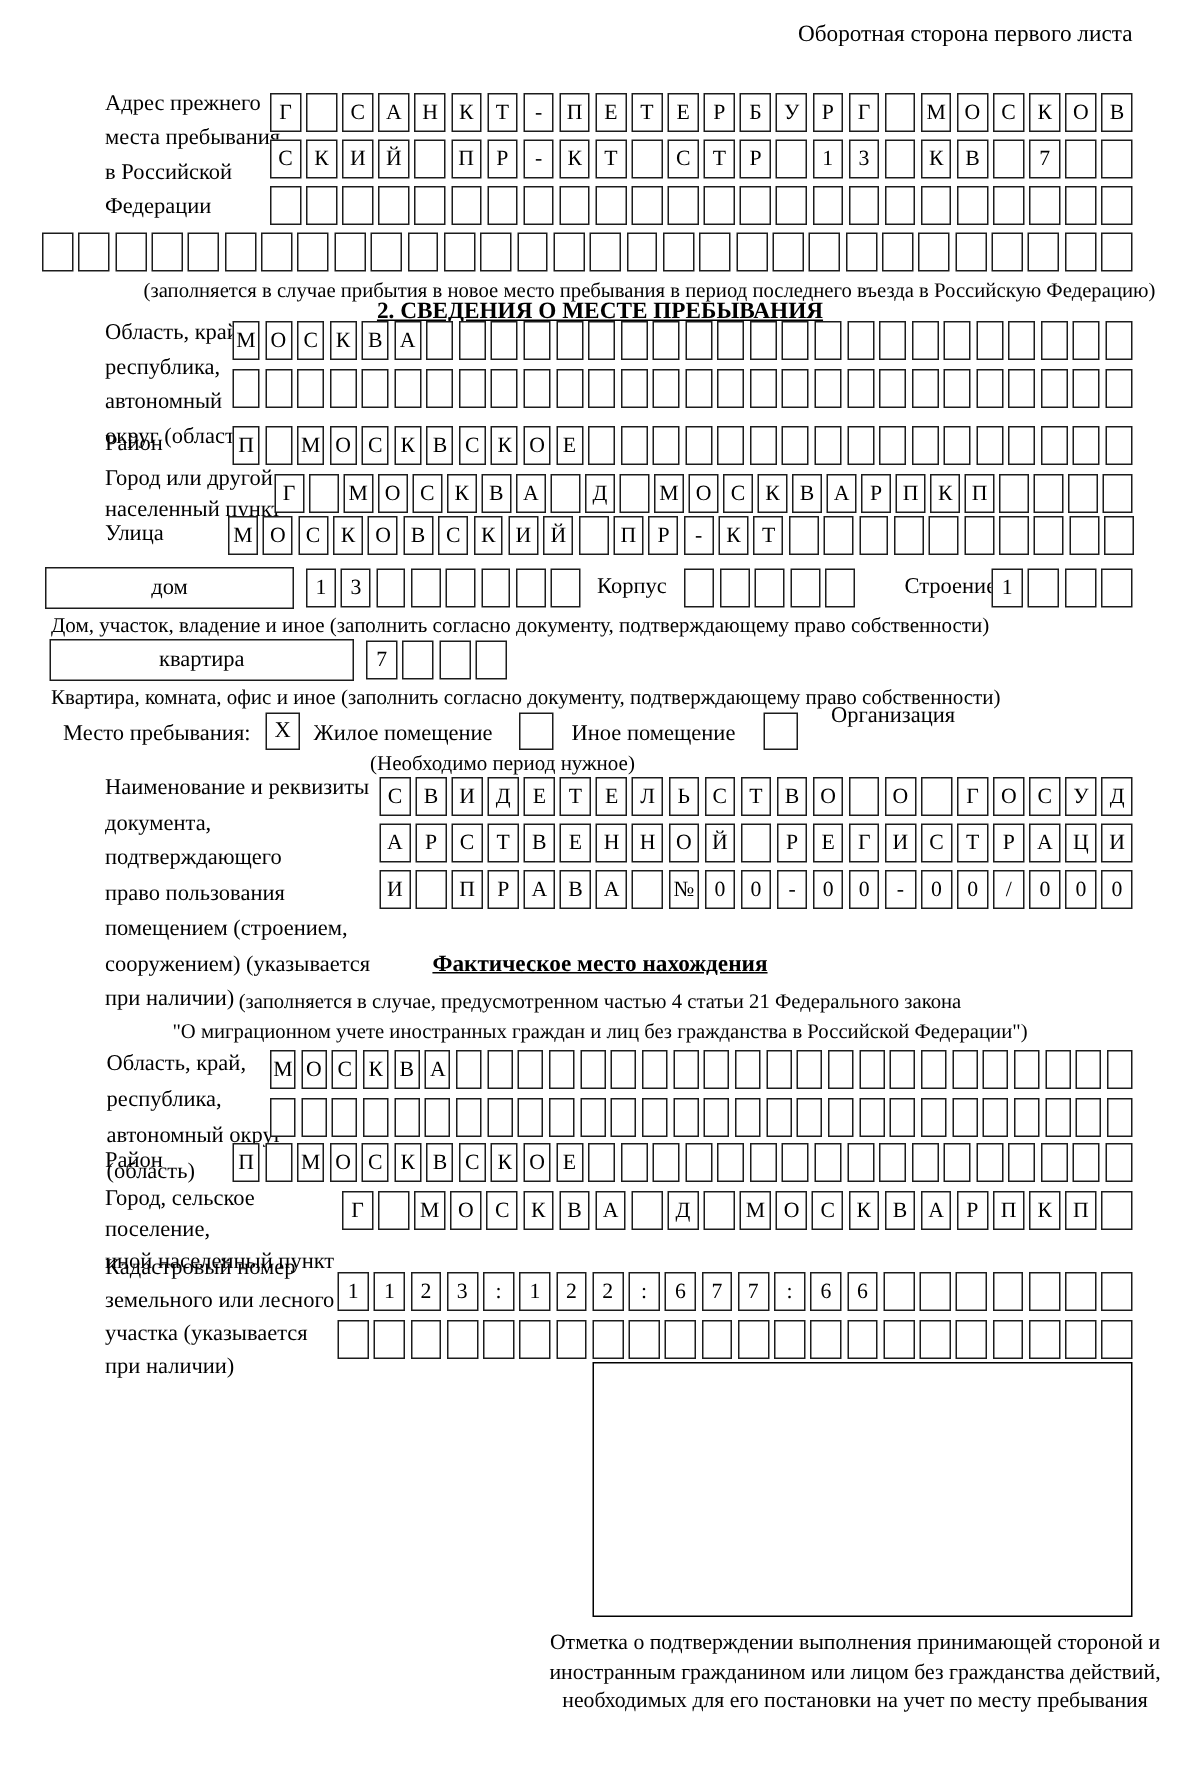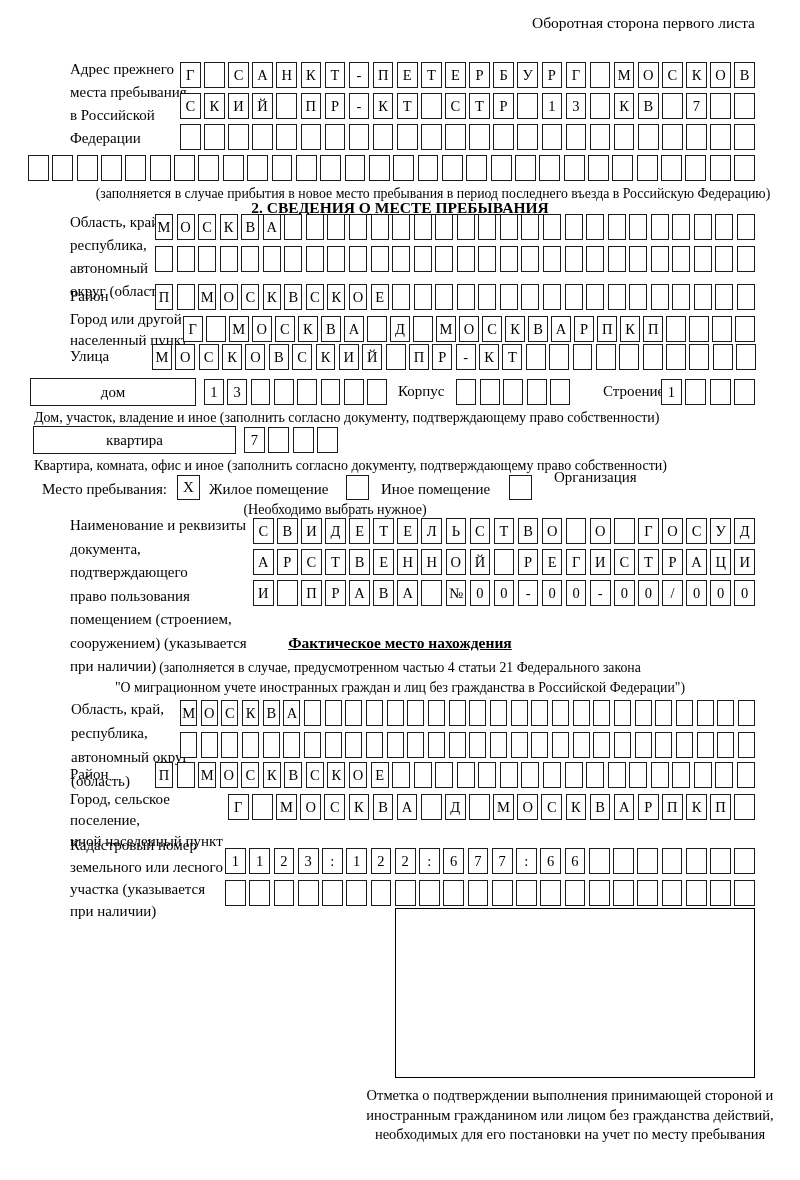--- a/index.html
+++ b/index.html
@@ -354,21 +354,21 @@
     </div>
   <div class="abs caption" style="left:34px; top:458px;">Квартира, комната, офис и иное (заполнить согласно документу, подтверждающему право собственности)</div>
 
   <div class="abs label" style="left:42px; top:478px;">Место пребывания:</div>
   <div class="abs checkbox" style="left:177px; top:475px;">X</div>
   <div class="abs label" style="left:209px; top:478px;">Жилое помещение</div>
   <div class="abs checkbox" style="left:346px; top:475px;"></div>
   <div class="abs label" style="left:381px; top:478px;">Иное помещение</div>
   <div class="abs checkbox" style="left:509px; top:475px;"></div>
   <div class="abs label" style="left:554px; top:466px;">Организация</div>
-  <div class="abs caption" style="left:150px; top:502px; width:370px; text-align:center;">(Необходимо выбрать нужное)</div>
+  <div class="abs caption" style="left:150px; top:502px; width:370px; text-align:center;">(Необходимо период нужное)</div>
 
   <div class="abs label" style="left:70px; top:514px; width:185px; line-height:23.5px;">Наименование и реквизиты
 документа, подтверждающего
 право пользования
 помещением (строением,
 сооружением) (указывается
 при наличии)</div>
   <div class="cellrow" style="left: 253px; top: 518px; width: 502px; grid-template-columns: repeat(21, 1fr);">
       <div class="cell">С</div>
       <div class="cell">В</div>

